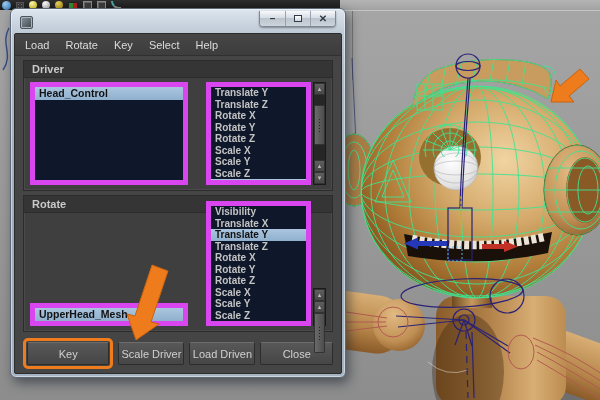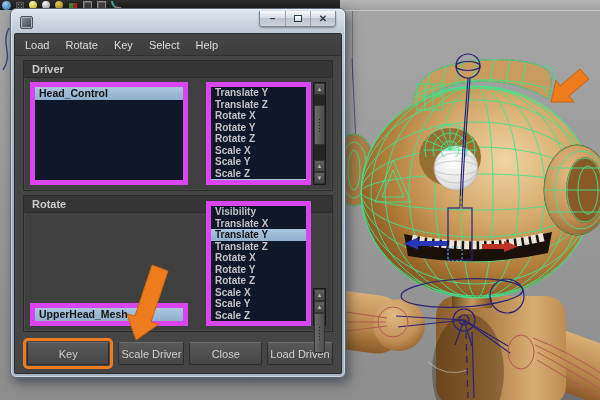--- a/index.html
+++ b/index.html
@@ -390,22 +390,22 @@
             <button class="sb-btn">▼</button>
           </div>
         </div>
       </div>
 
       <div class="buttonrow">
         <div class="key-ring">
           <button class="btn">Key</button>
         </div>
         <div class="btn-slot"><button class="btn">Scale Driver</button></div>
+        <div class="btn-slot"><button class="btn">Load Driven</button></div>
         <div class="btn-slot close"><button class="btn">Close</button></div>
-        <div class="btn-slot"><button class="btn">Load Driven</button></div>
       </div>
     </div>
   </div>
 
   <svg id="annotations" viewBox="0 0 600 400">
     <polygon class="orange-arrow" points="580,69 560,86 556,80 551,102 574,102 569,96 589,79"></polygon>
     <polygon class="orange-arrow" points="152,265 135,316 127,314 136,340 159,324 151,322 168,271"></polygon>
   </svg>
 </div>
 

